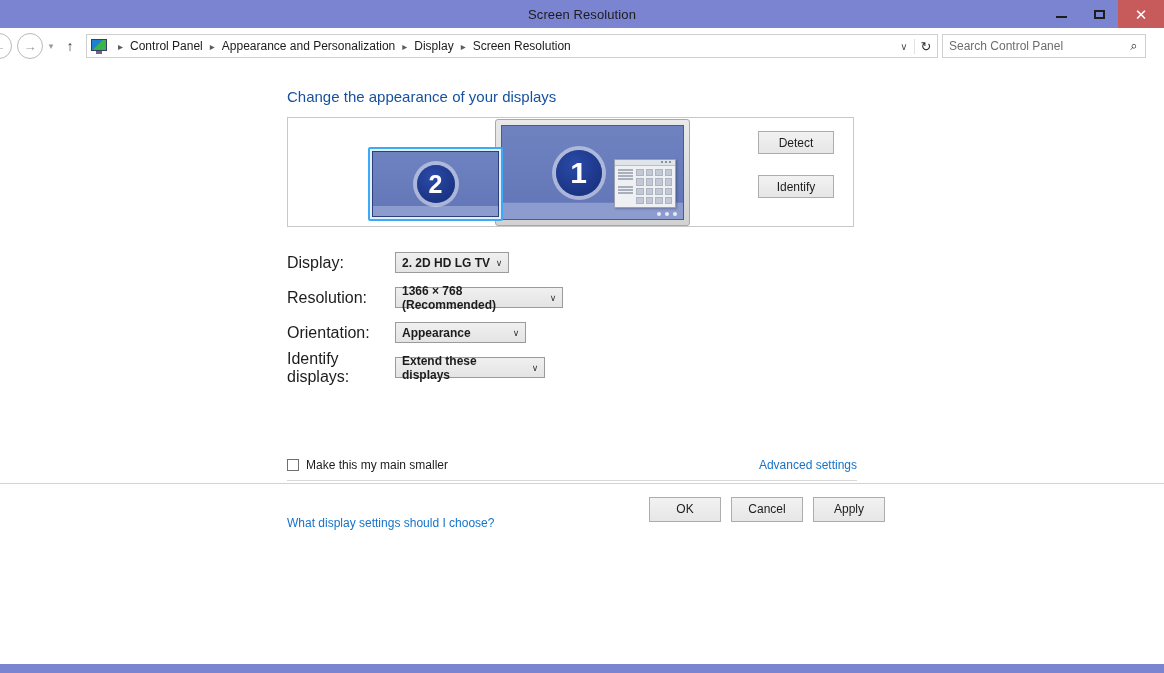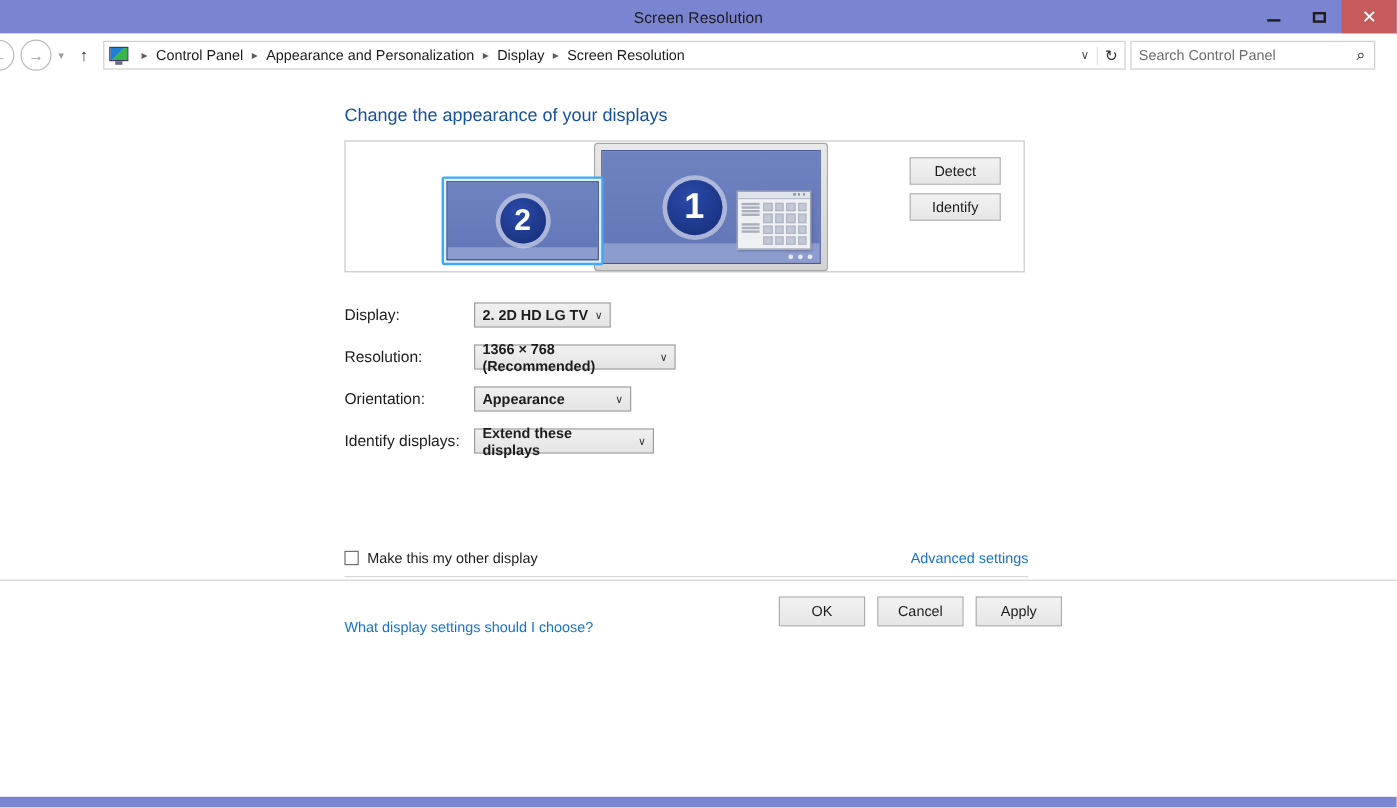--- a/index.html
+++ b/index.html
@@ -357,21 +357,21 @@
     border: 1px solid #aeb5c2;
     box-sizing: border-box;
   }
 
   
   .side-btns {
     position: absolute;
     left: 470px; top: 13px;
     display: flex;
     flex-direction: column;
-    gap: 7px;
+    gap: 21px;
     align-items: flex-end;
   }
 
   
   .btn {
     min-width: 76px;
     height: 23px;
     padding: 0 10px;
     background: linear-gradient(180deg,#f2f2f2 0%,#e6e6e6 100%);
     border: 1px solid #adadad;
@@ -391,21 +391,21 @@
     left: 287px; top: 181px;
     width: 570px;
   }
   .frow {
     display: flex;
     align-items: center;
     height: 35px;
   }
   .flabel {
     width: 108px;
-    font-size: 13px;
+    font-size: 16px;
     color: #1c1c1c;
     flex: none;
   }
   .combo {
     height: 21px;
     background: linear-gradient(180deg,#f0f0f0 0%,#e4e4e4 100%);
     border: 1px solid #9b9b9b;
     box-sizing: border-box;
     display: inline-flex;
     align-items: center;
@@ -649,21 +649,21 @@
       <div class="combo combo-multi">
         <span class="cval">Extend these displays</span>
         <span class="carrow">∨</span>
       </div>
     </div>
   </div>
 
   <div class="checkrow">
     <div class="chk-wrap">
       <span class="chk"></span>
-      <span class="chk-label">Make this my other display</span>
+      <span class="chk-label">Make this my main smaller</span>
     </div>
     <a class="link">Advanced settings</a>
   </div>
 
   <div class="hr-thin"></div>
 
   <div class="link-row r2">
     <a class="link">What display settings should I choose?</a>
   </div>
 </div>

